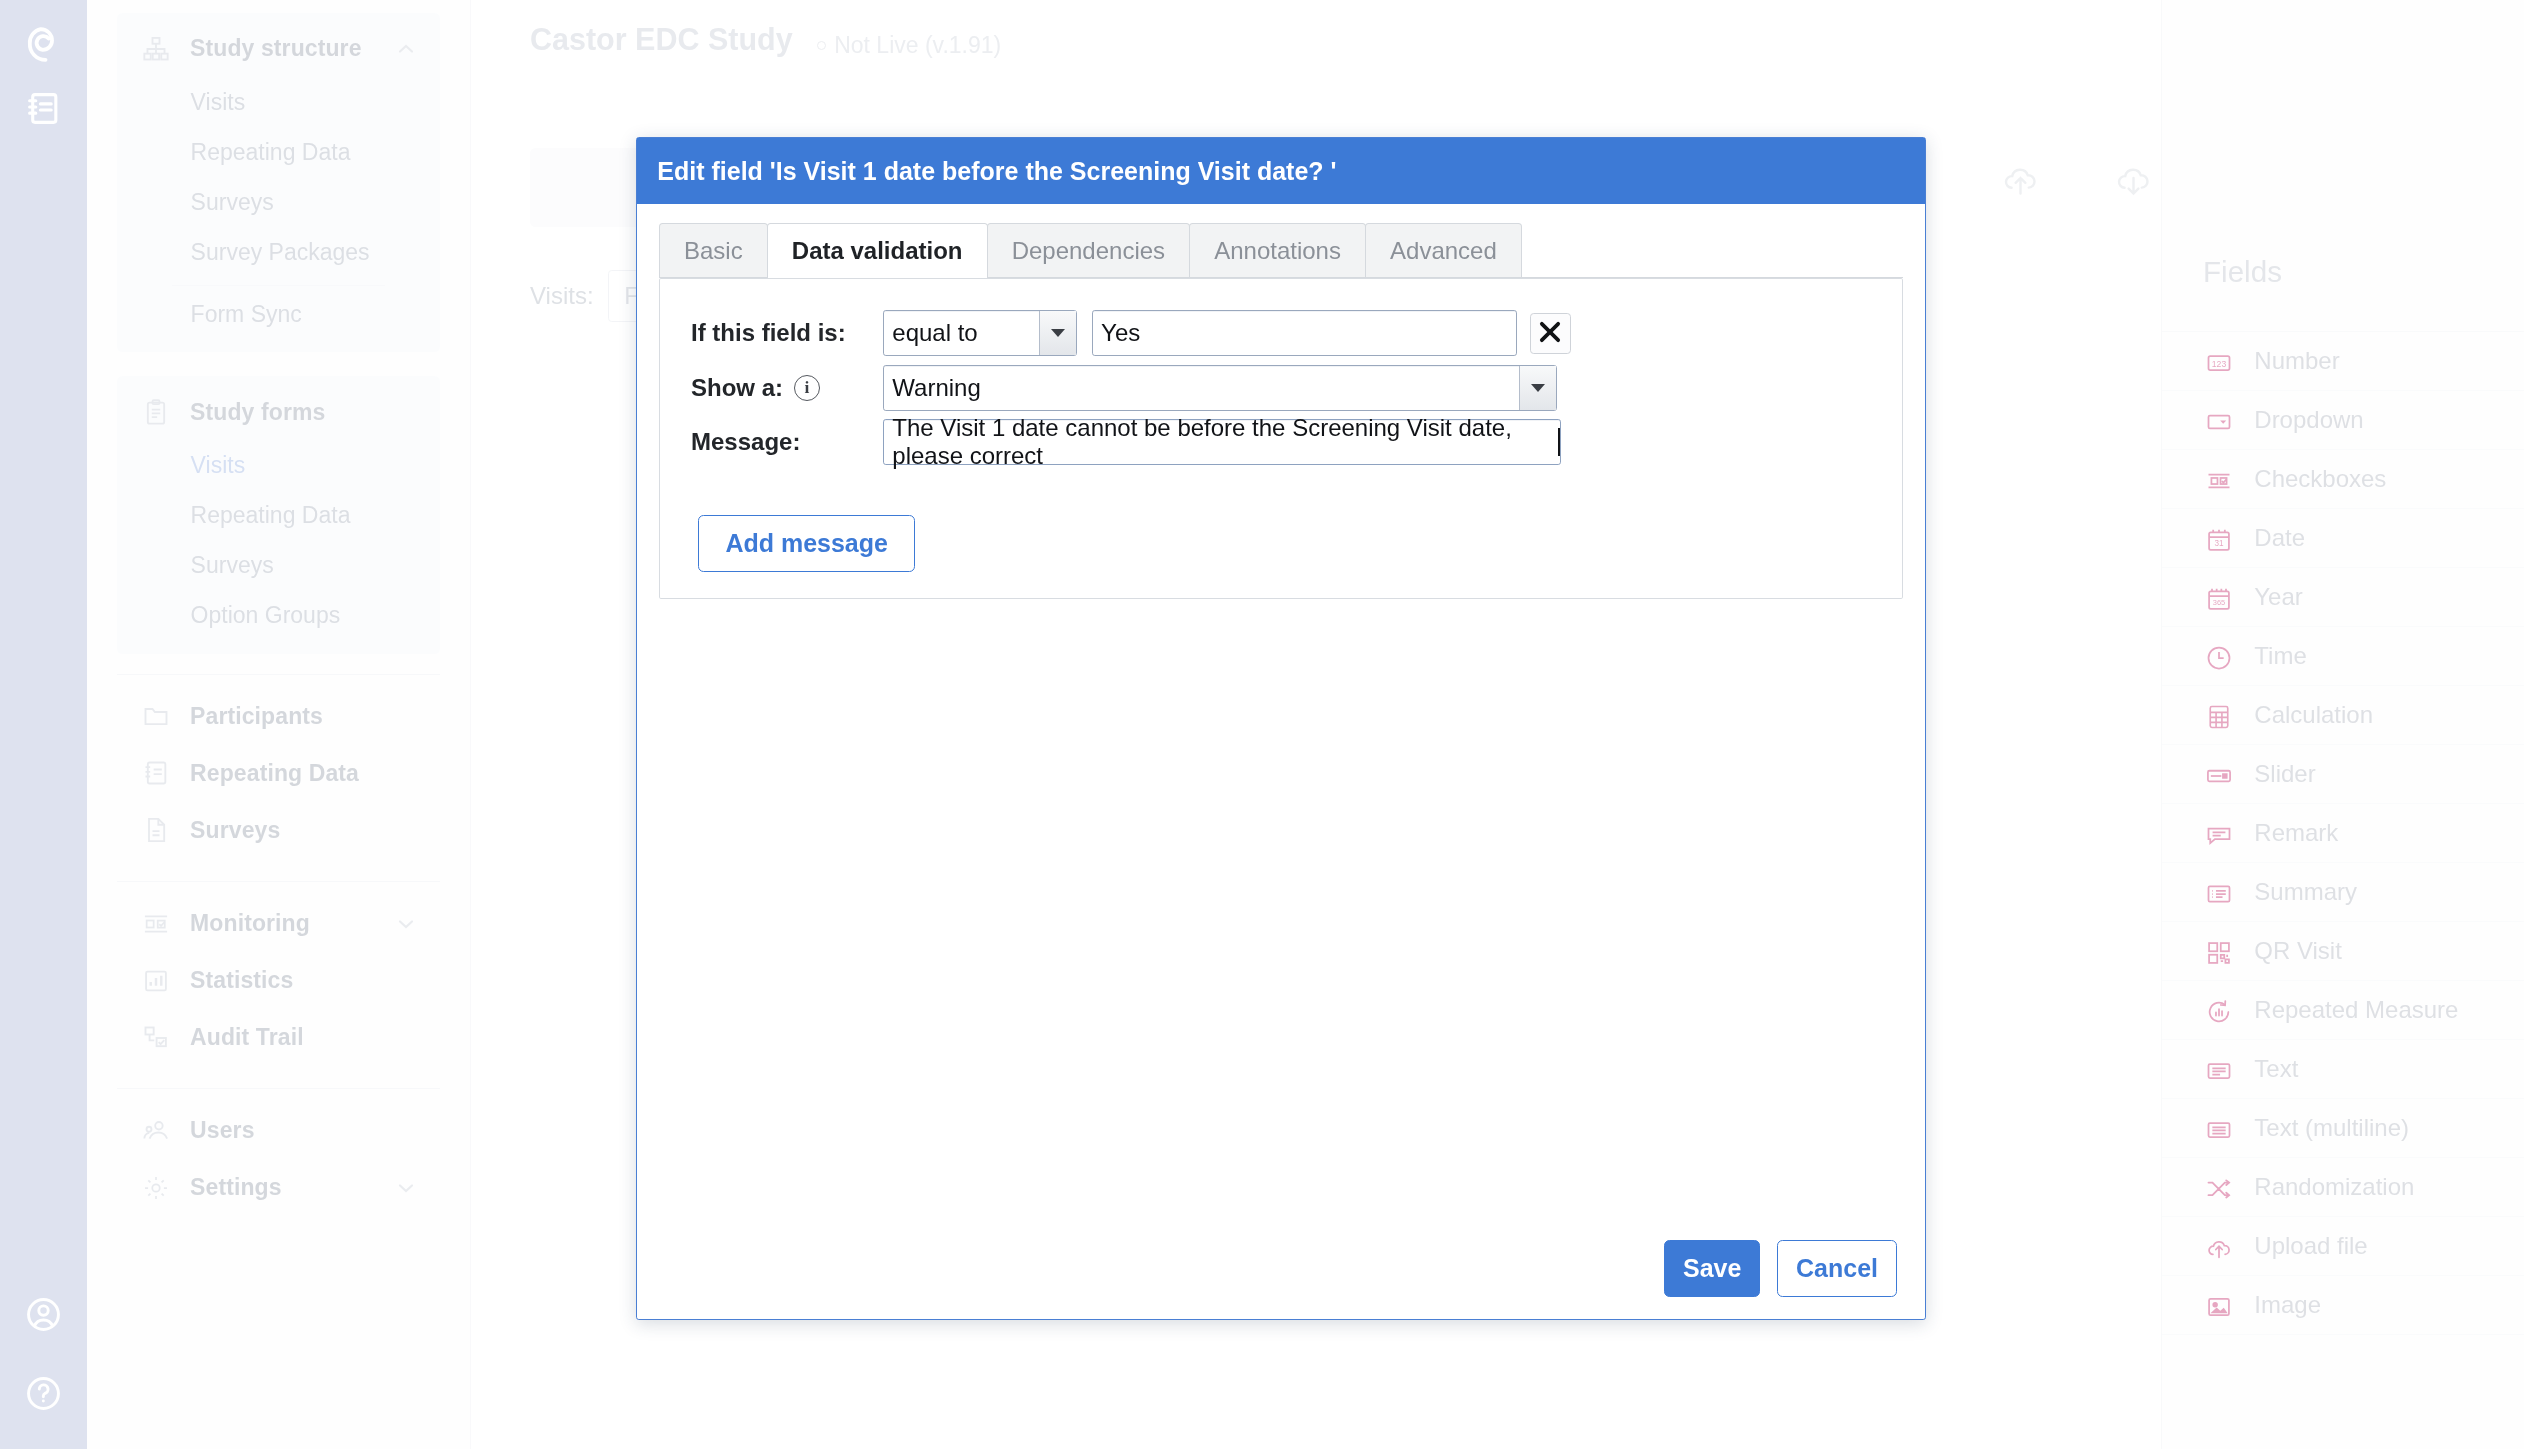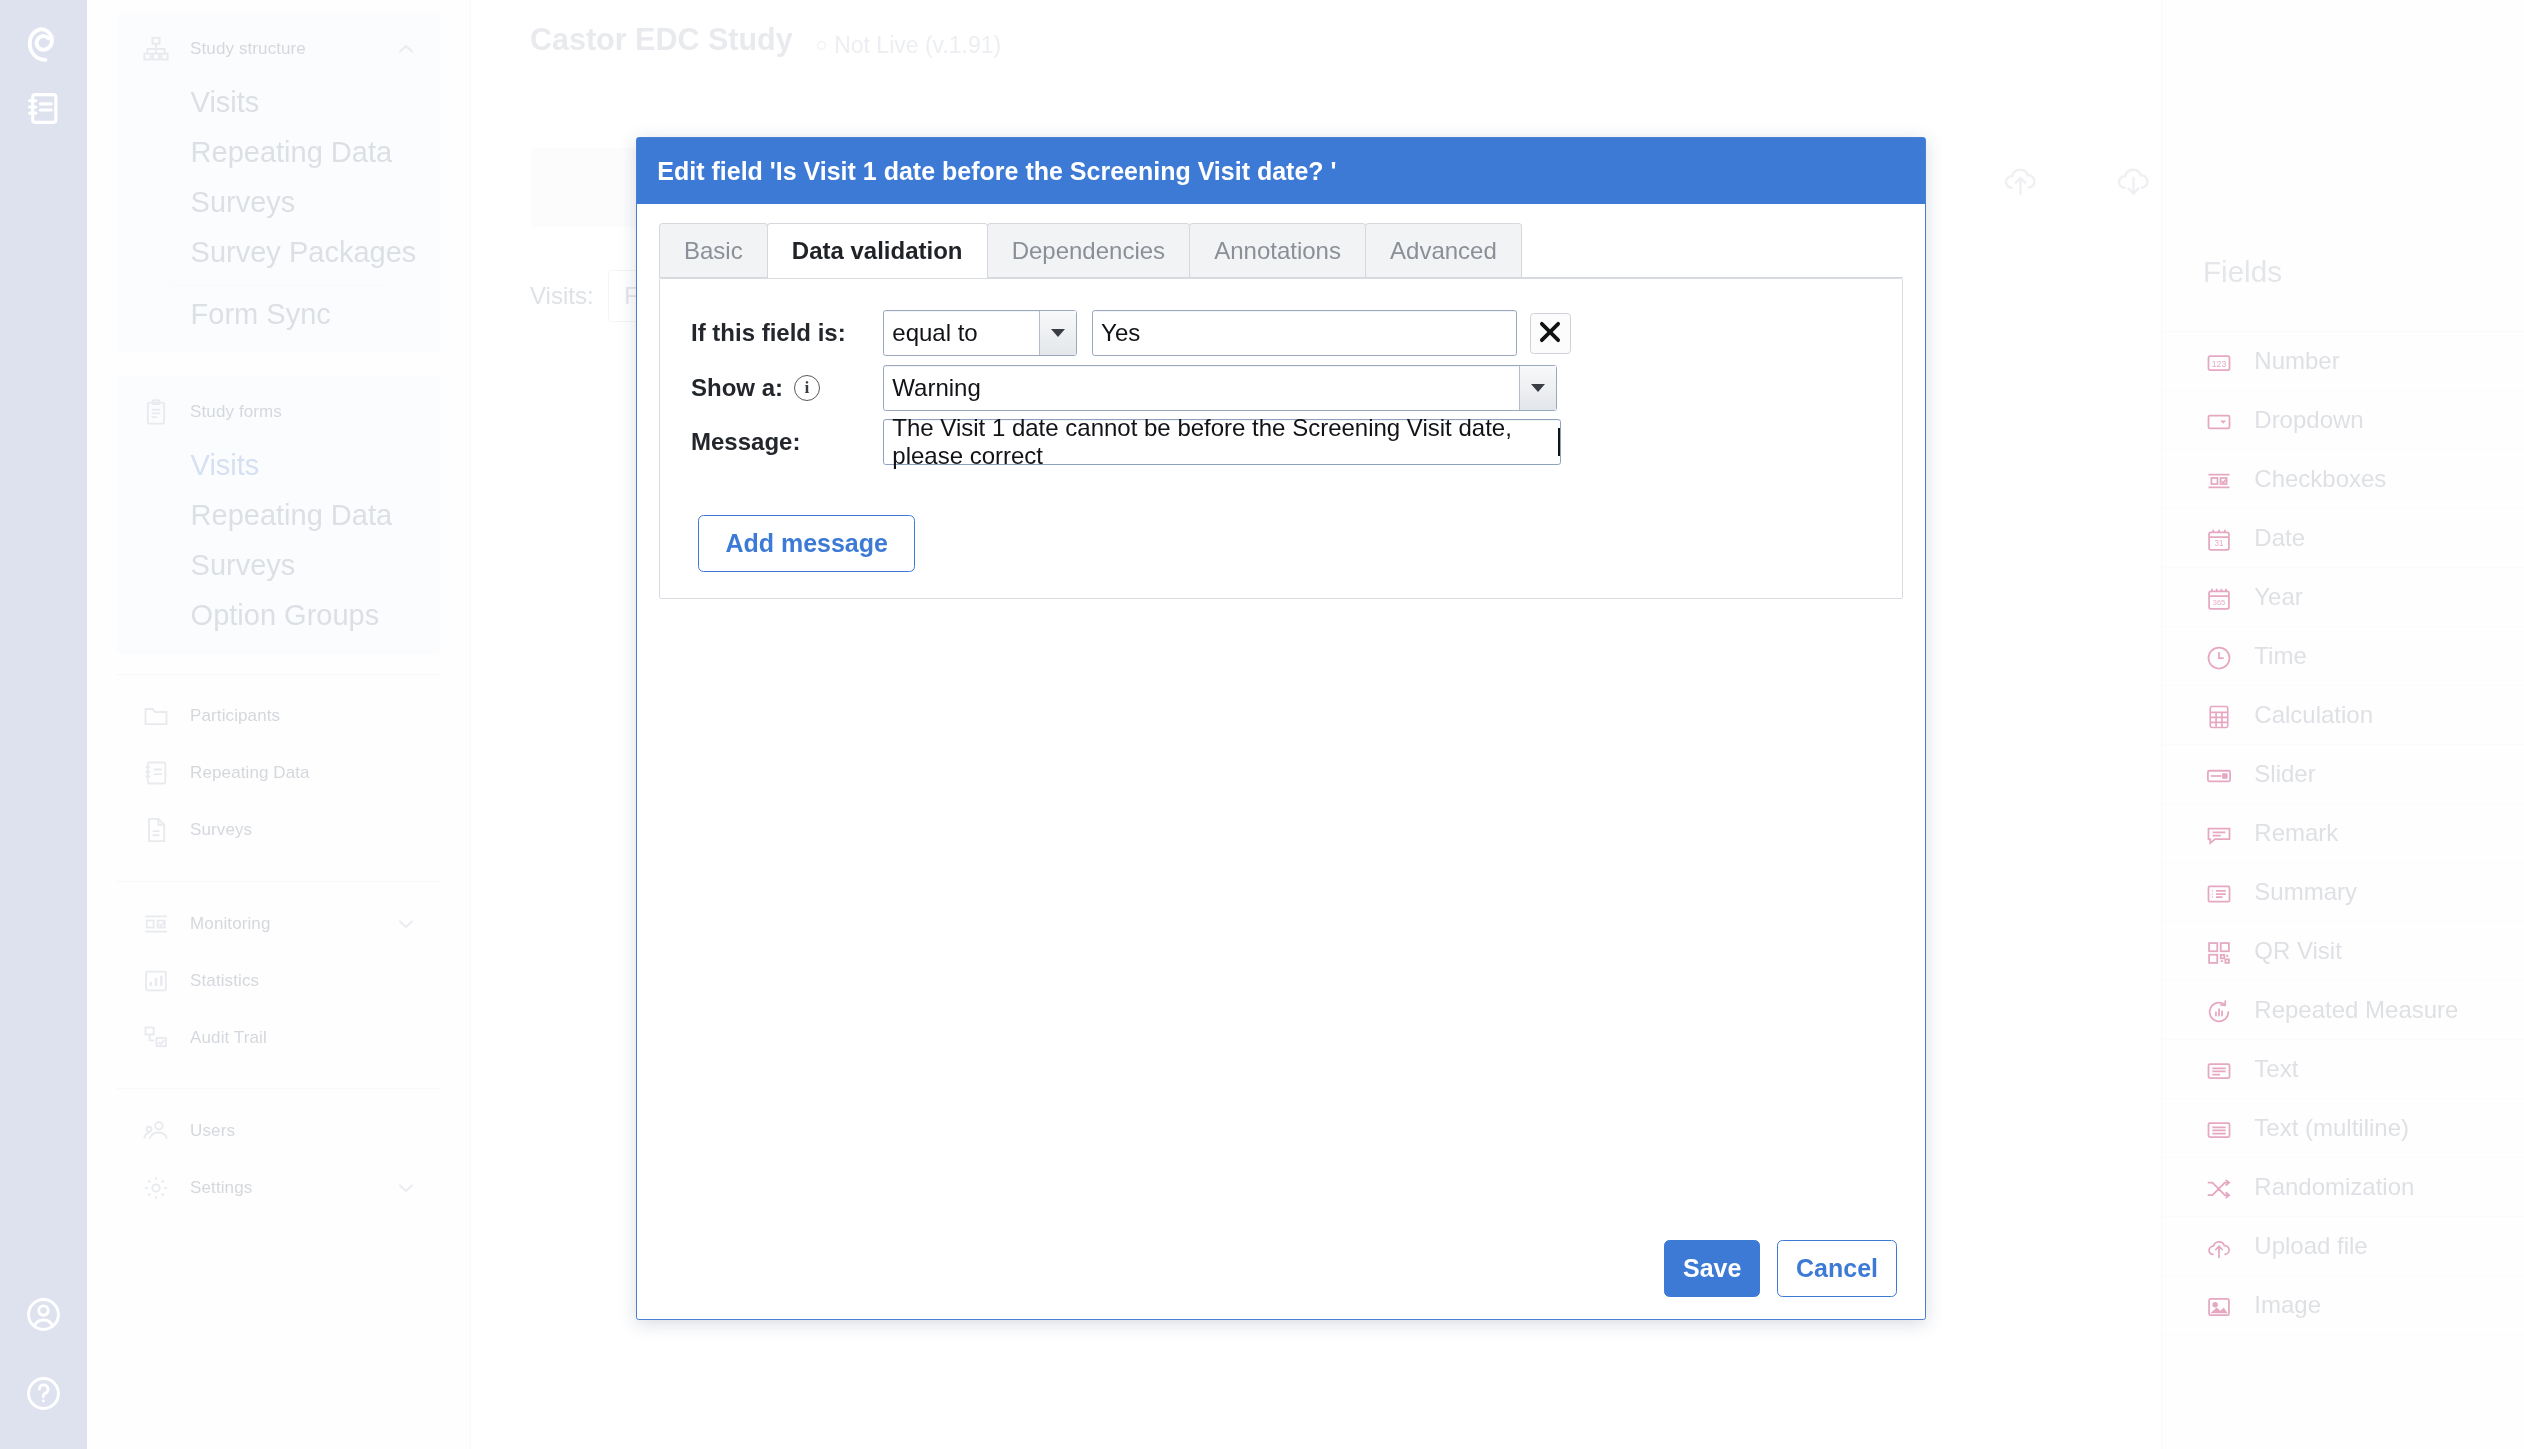--- a/index.html
+++ b/index.html
@@ -45,26 +45,26 @@
     display:flex; align-items:center; height:57px;
     padding-left: 24px; padding-right: 22px;
     color:#9aa2ae;
   }
   .nav-row .nav-icon {
     width:31px; height:31px; margin-right:18.5px;
     display:flex; align-items:center; justify-content:center;
     color:#c3c9d2; flex:0 0 31px;
   }
   .nav-row .nav-label {
-    font-size:17px; font-weight:normal; color:#8f97a3; letter-spacing:0.1px;text-align:center;
+    font-size:23px; font-weight:bold; color:#8f97a3; letter-spacing:0.1px;text-align:center;
   }
   .nav-row .nav-chevron { margin-left:auto; color:#c8cdd6; display:flex; }
   .nav-sub {
     display:flex; align-items:center; height:50px;
-    padding-left: 74px; color:#a3abb7; font-size:29px;
+    padding-left: 74px; color:#a3abb7; font-size:23px;
   }
   .nav-sub.active { color:#93aee0; }
   .nav-divider { height:0.9px; background:#e9ecf1; margin:9.2px 29.6px; }
   .nav-group-divider { height:0.9px; background:#eceef3; margin: 7.4px 55px 3.7px 55px; }
 
   
   #main {
     position:absolute; left:471px; top:0; right:0; height:1450px;
     background:#ffffff;
   }

